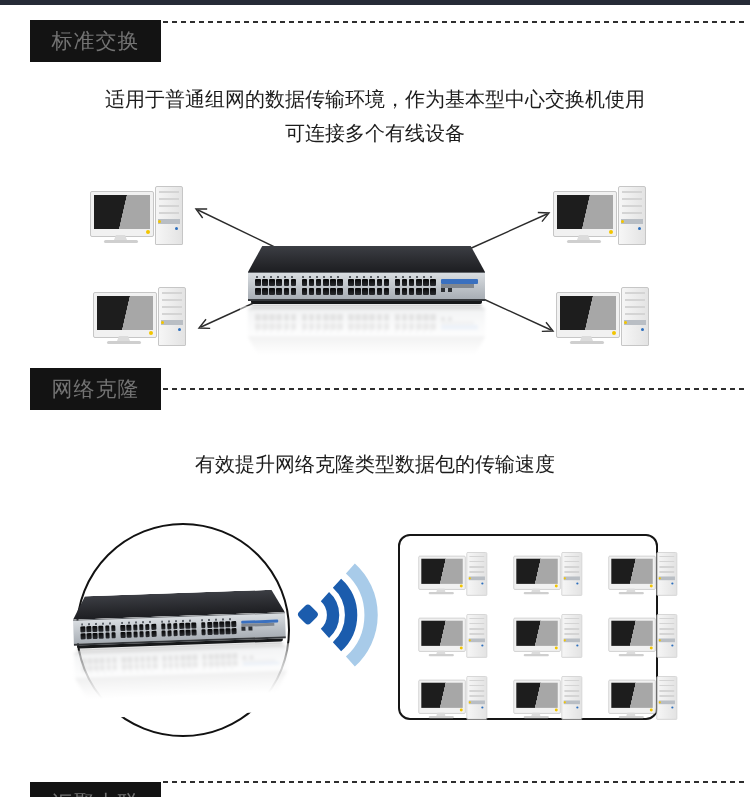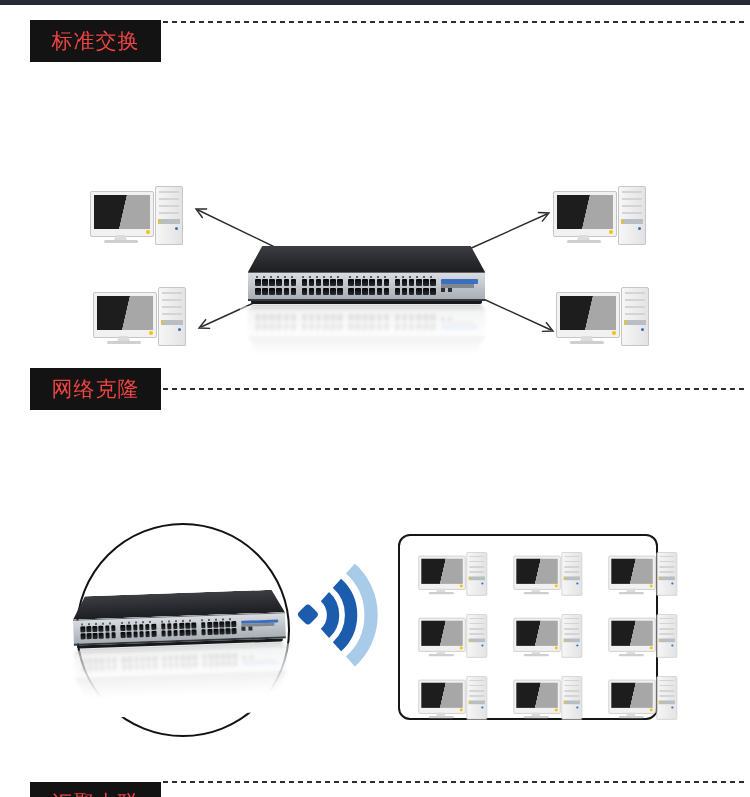--- a/index.html
+++ b/index.html
@@ -8,21 +8,21 @@
 
   
   .top-bar{position:absolute;left:0;top:0;width:750px;height:5px;background:var(--top-bar,#262b37);}
 
   
   .dash{position:absolute;left:163px;right:4px;height:2px;
         background:repeating-linear-gradient(to right,#2e2e2e 0 5px,transparent 5px 9px);}
 
   
   .sec-label{position:absolute;left:30px;width:131px;height:42px;background:var(--label-box,#131313);
-             color:#ef4444;font-size:21px;letter-spacing:1px;display:flex;align-items:center;justify-content:center;}
+             color:#737373;font-size:21px;letter-spacing:1px;display:flex;align-items:center;justify-content:center;}
 
   .desc{position:absolute;left:0;width:750px;text-align:center;font-size:20px;color:var(--text,#1c1c1c);line-height:26px;}
 
   
   .computer{position:relative;width:95px;height:62px;}
   .monitor{position:absolute;left:0;top:5px;width:62px;height:44px;background:#f1f1f1;border:1px solid #c6c6c6;border-radius:2px;}
   .screen{position:absolute;left:3px;top:3px;right:3px;bottom:7px;
           background:linear-gradient(103deg,#1d1d1d 51%,#a7a7a7 51.6%);}
   .mon-dot{position:absolute;right:3px;bottom:2px;width:4px;height:4px;border-radius:50%;background:var(--monitor-dot-yellow,#f2c500);}
   .stand-neck{position:absolute;left:24px;top:49px;width:13px;height:5px;background:#dcdcdc;
@@ -86,20 +86,22 @@
 </head>
 <body>
 
 <div id="stage">
 
   <div class="top-bar"></div>
 
   <div class="dash" style="top:21px;"></div>
   <div class="sec-label" style="top:20px;">标准交换</div>
 
+  <div class="desc" style="top:86px;">适用于普通组网的数据传输环境，作为基本型中心交换机使用</div>
+  <div class="desc" style="top:120px;">可连接多个有线设备</div>
 
   <svg class="arrows" width="750" height="185" viewBox="0 0 750 185">
     <line x1="285" y1="72" x2="198" y2="30"></line>
     <g transform="translate(196,29) rotate(-153.2)">
         <path d="M-10,-5 L0,0 L-10,5"></path>
       </g>
     <line x1="467" y1="70" x2="547" y2="34"></line>
     <g transform="translate(549,33) rotate(-24.3)">
         <path d="M-10,-5 L0,0 L-10,5"></path>
       </g>
@@ -318,20 +320,21 @@
           </div>
         </div>
       <div class="sw-base"></div>
     </div>
     <div class="sw-fade"></div>
   </div>
 
   <div class="dash" style="top:388px;"></div>
   <div class="sec-label" style="top:368px;">网络克隆</div>
 
+  <div class="desc" style="top:451px;">有效提升网络克隆类型数据包的传输速度</div>
 
   <div class="circle-frame"></div>
 
   <div class="sw-wrap" style="left:74px;top:593px;width:212px;transform:rotate(-2deg);">
     <div class="switch sm">
       <div class="sw-top"></div>
       <div class="sw-panel">
           <div class="port-group">
             <div class="port"></div>
             <div class="port"></div>

